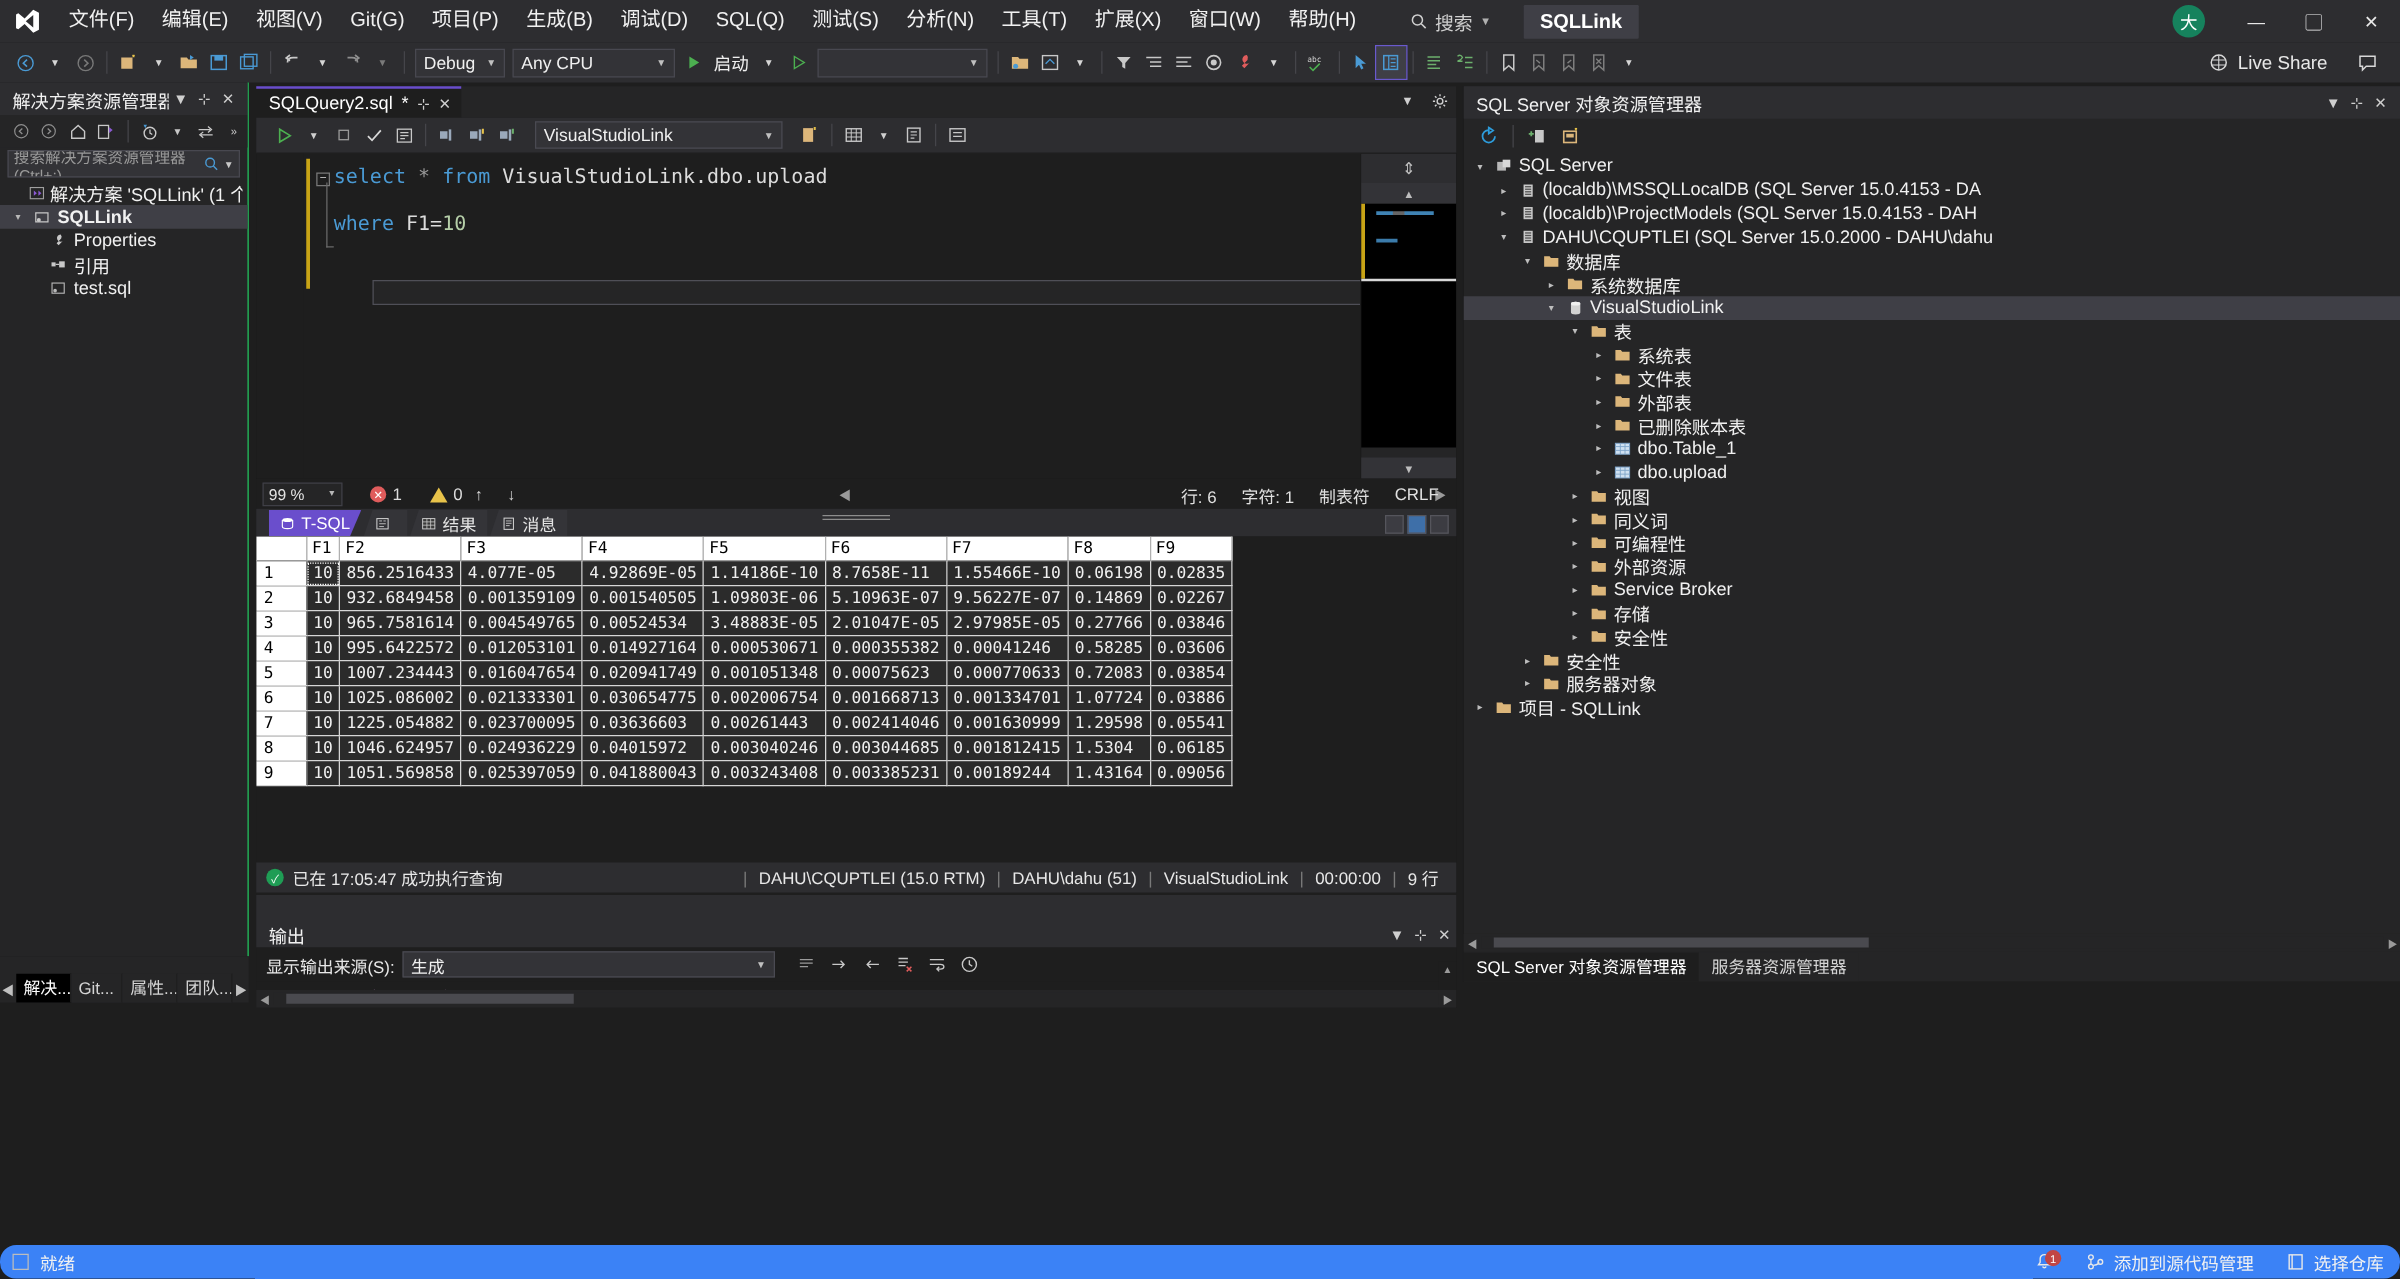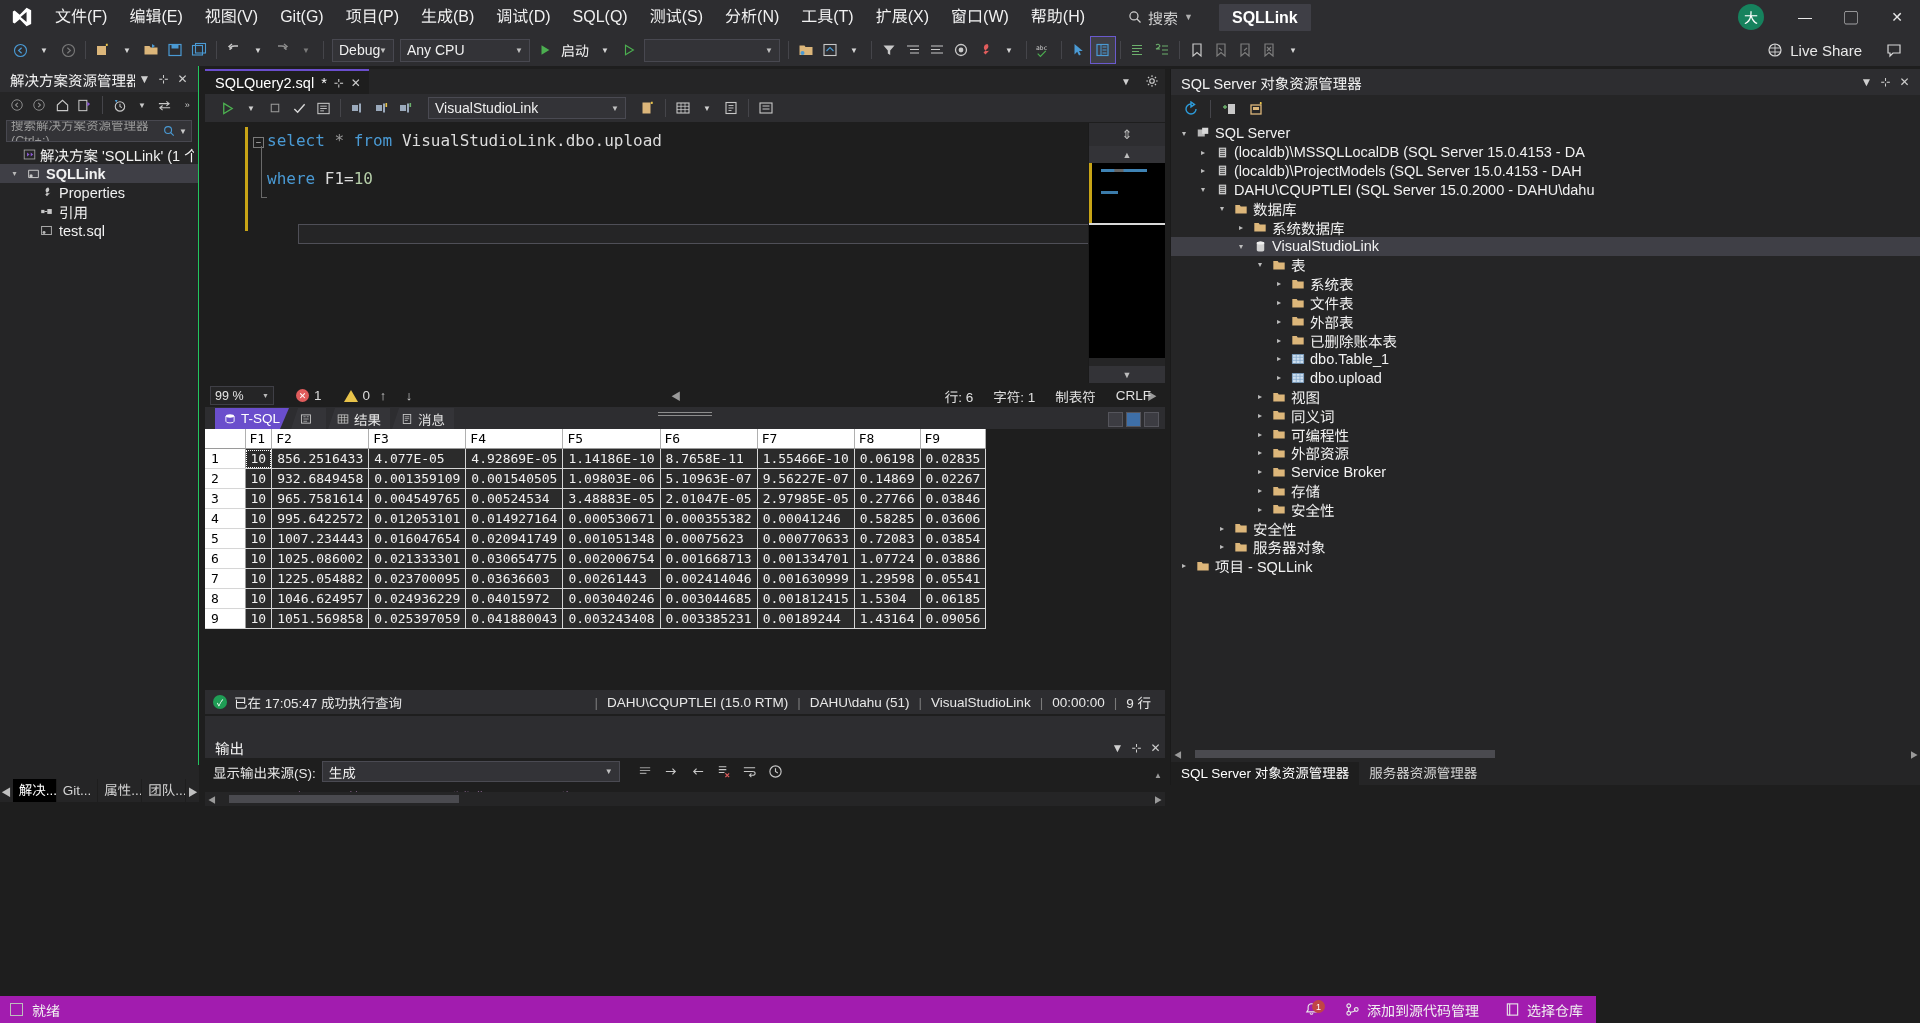--- a/index.html
+++ b/index.html
@@ -53,21 +53,21 @@
     color:#d6d6d6; font-size:14px; cursor:default;
   }
   .tbtn.active{ background:#3f3f46; outline:1px solid #6a5acd; }
   .tsep{ width:1px; height:18px; background:#45454a; margin:0 5px; }
   .combo{
     height:23px; background:#333337; border:1px solid #484850; color:#f0f0f0;
     font-size:14px; display:flex; align-items:center; padding:0 6px; margin:0 3px;
     position:relative; white-space:nowrap;
   }
   .combo .arw{ position:absolute; right:6px; font-size:8px; color:#c0c0c0; }
-  .combo.w1{ width:62px; }
+  .combo.w1{ width:72px; }
   .combo.w2{ width:130px; }
   .combo.w3{ width:136px; }
   .live-share{ position:absolute; right:58px; display:flex; align-items:center; gap:7px;
     font-size:15px; color:#e8e8e8; }
   .fb-icon{ position:absolute; right:18px; color:#d8d8d8; font-size:15px; }
 
   
   .panel-header{
     height:26px; display:flex; align-items:center; padding:0 6px 0 10px;
     background:#2d2d30; color:#f1f1f1; font-size:14.5px; white-space:nowrap;
@@ -314,22 +314,22 @@
   }
   .ssox-hscroll{ height:14px; display:flex; align-items:center; background:#252526; }
   .ssox-tabs{ height:24px; display:flex; align-items:flex-end; }
   .ssox-tab{
     height:23px; line-height:23px; padding:0 10px; font-size:13.5px; color:#d4d4d4; background:#252526;
   }
   .ssox-tab.active{ background:#1e1e1e; color:#ffffff; }
 
   
   .statusbar{
-    position:absolute; left:0; bottom:0; width:1596px; height:27px; background:#a21caf;
-    display:flex; align-items:center; color:#f1f1f1; font-size:14px;
+    position:absolute; left:0; bottom:0; width:1920px; height:27px; background:#3b82f6;
+    display:flex; align-items:center; color:#f1f1f1; font-size:14px;border-radius:13px;
   }
   .sb-left{ display:flex; align-items:center; gap:9px; padding-left:10px; }
   .sb-chk{ width:13px; height:13px; border:1px solid #bdbdbd; }
   .sb-right{ margin-left:auto; display:flex; align-items:center; height:27px; }
   .sb-item{ display:flex; align-items:center; gap:7px; padding:0 13px; height:27px; }
   .sb-bell{ position:relative; color:#e8e8e8; }
   .sb-bell .badge{
     position:absolute; right:-6px; top:-2px; width:13px; height:13px; border-radius:50%;
     background:#c14545; color:#fff; font-size:9px; display:flex; align-items:center; justify-content:center;
   }

